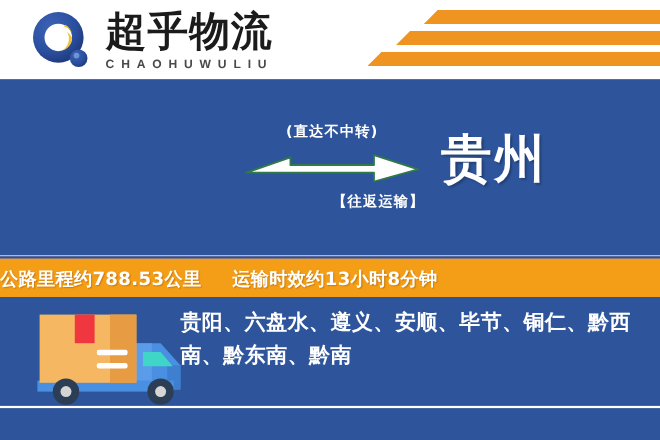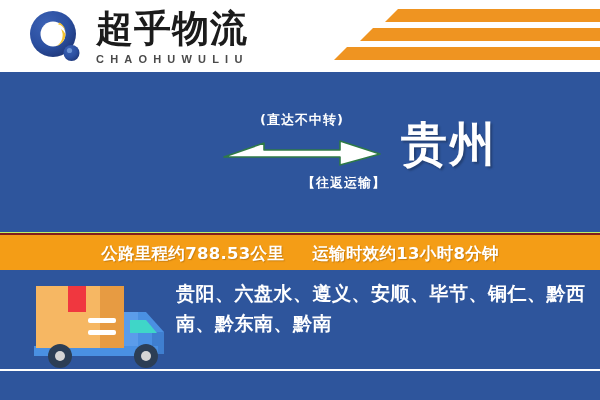--- a/index.html
+++ b/index.html
@@ -114,22 +114,21 @@
   .mid-bottom { margin-top: 2px; text-align: right; }
 
   
   .info-bar {
     position: absolute;
     left: 0; top: 233px;
     width: 600px; height: 37px;
     background: #f49d16;
     display: flex;
     align-items: center;
-    justify-content: center;
-    border-top: 2px solid #7f1d1d;
+    border-top: 2px solid #1d4ed8;
   }
   .info-text {
     font-family: "DejaVu Sans", "Liberation Sans", sans-serif;
     font-size: 16.5px;
     font-weight: bold;
     color: #ffffff;
     letter-spacing: 0.3px;
     white-space: nowrap;
     text-shadow: 1px 1px 1px rgba(120,70,0,0.35);
   }
@@ -148,21 +147,21 @@
     width: 600px; height: 2px;
     background: #ffffff;
   }
   .truck {
     position: absolute;
     left: 26px; top: 6px;
     width: 150px; height: 96px;
   }
   .city-list {
     position: absolute;
-    left: 176px; top: 8px;
+    left: 164px; top: 8px;
     width: 420px;
     font-family: "DejaVu Sans", "Liberation Sans", sans-serif;
     font-size: 19px;
     font-weight: bold;
     line-height: 30px;
     color: #ffffff;
     letter-spacing: 0.5px;
   }
 </style>
 </head>

